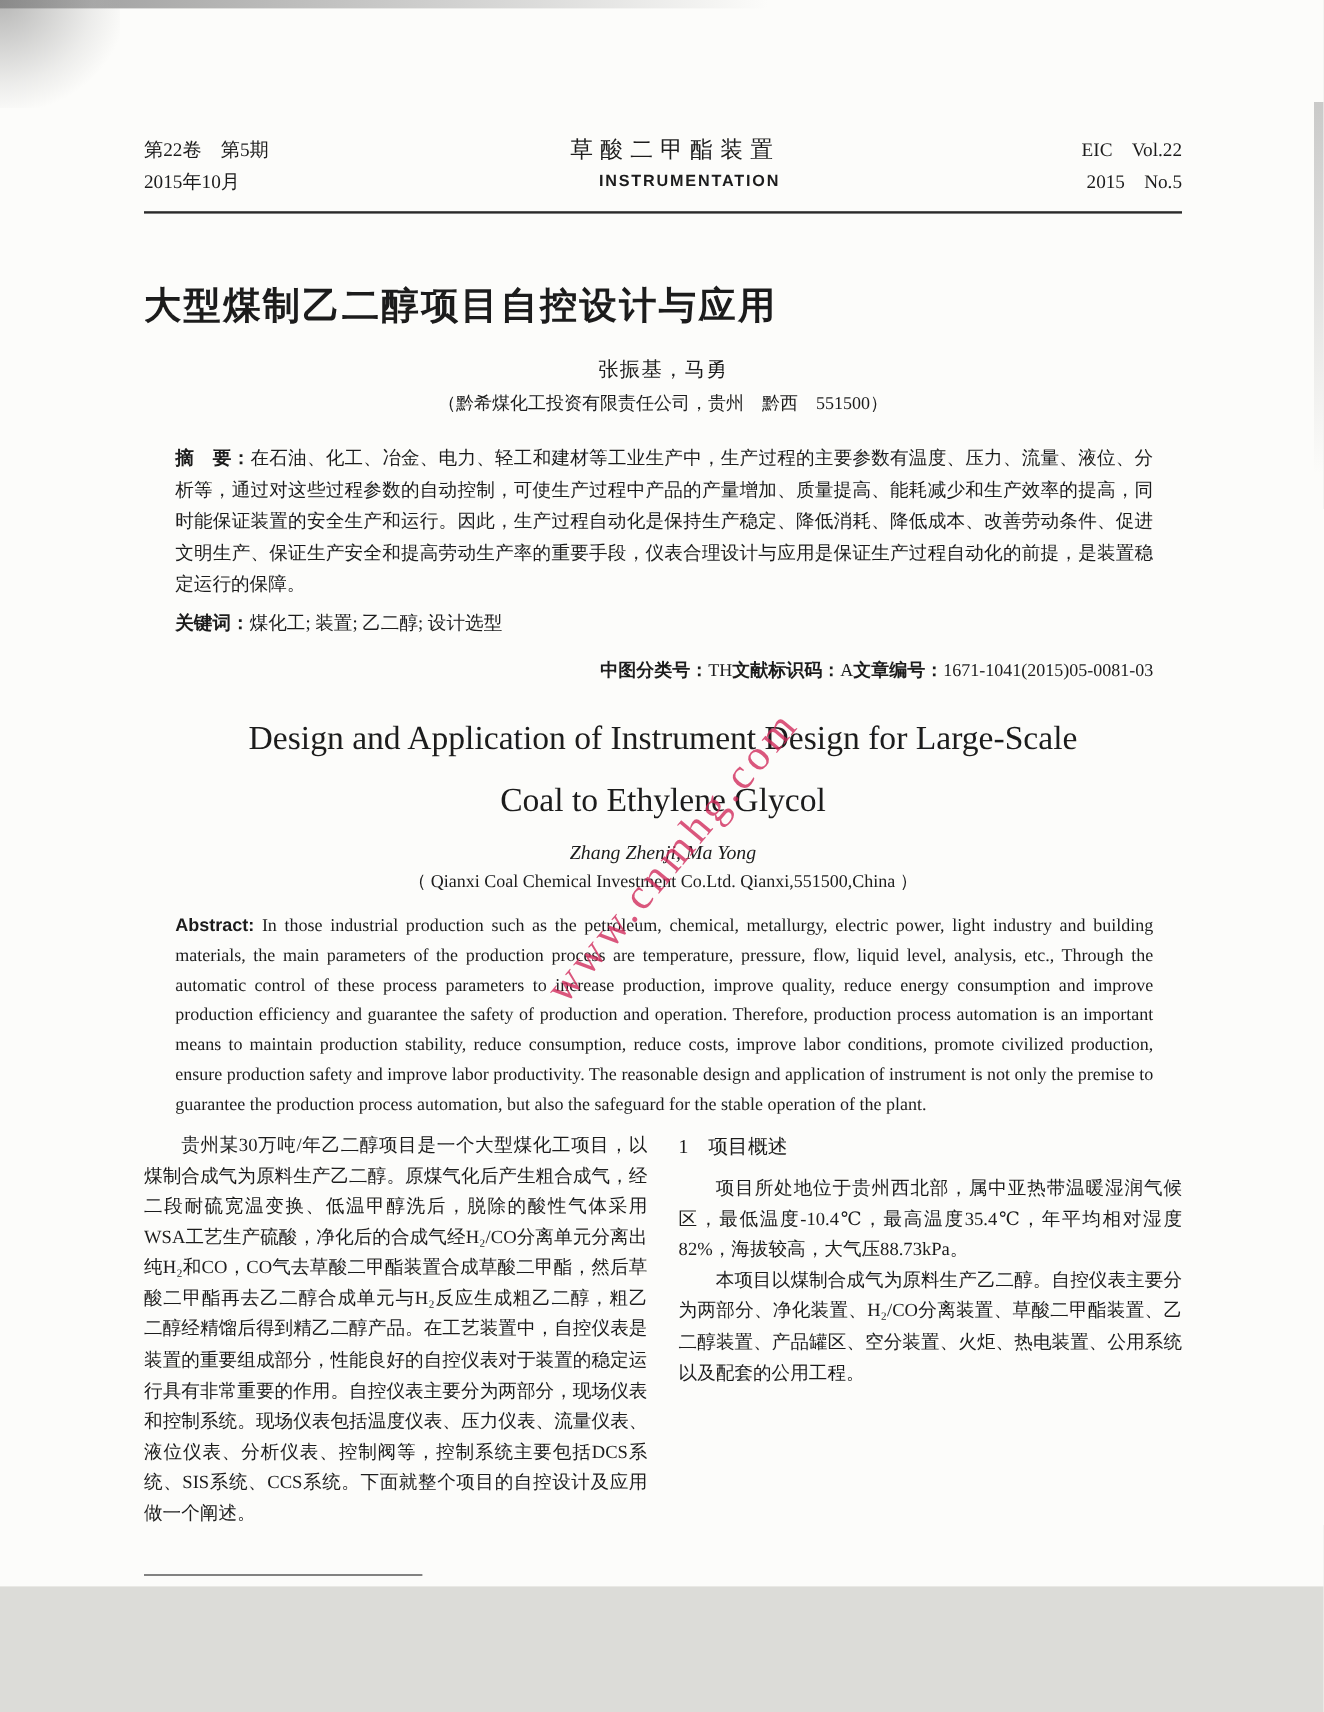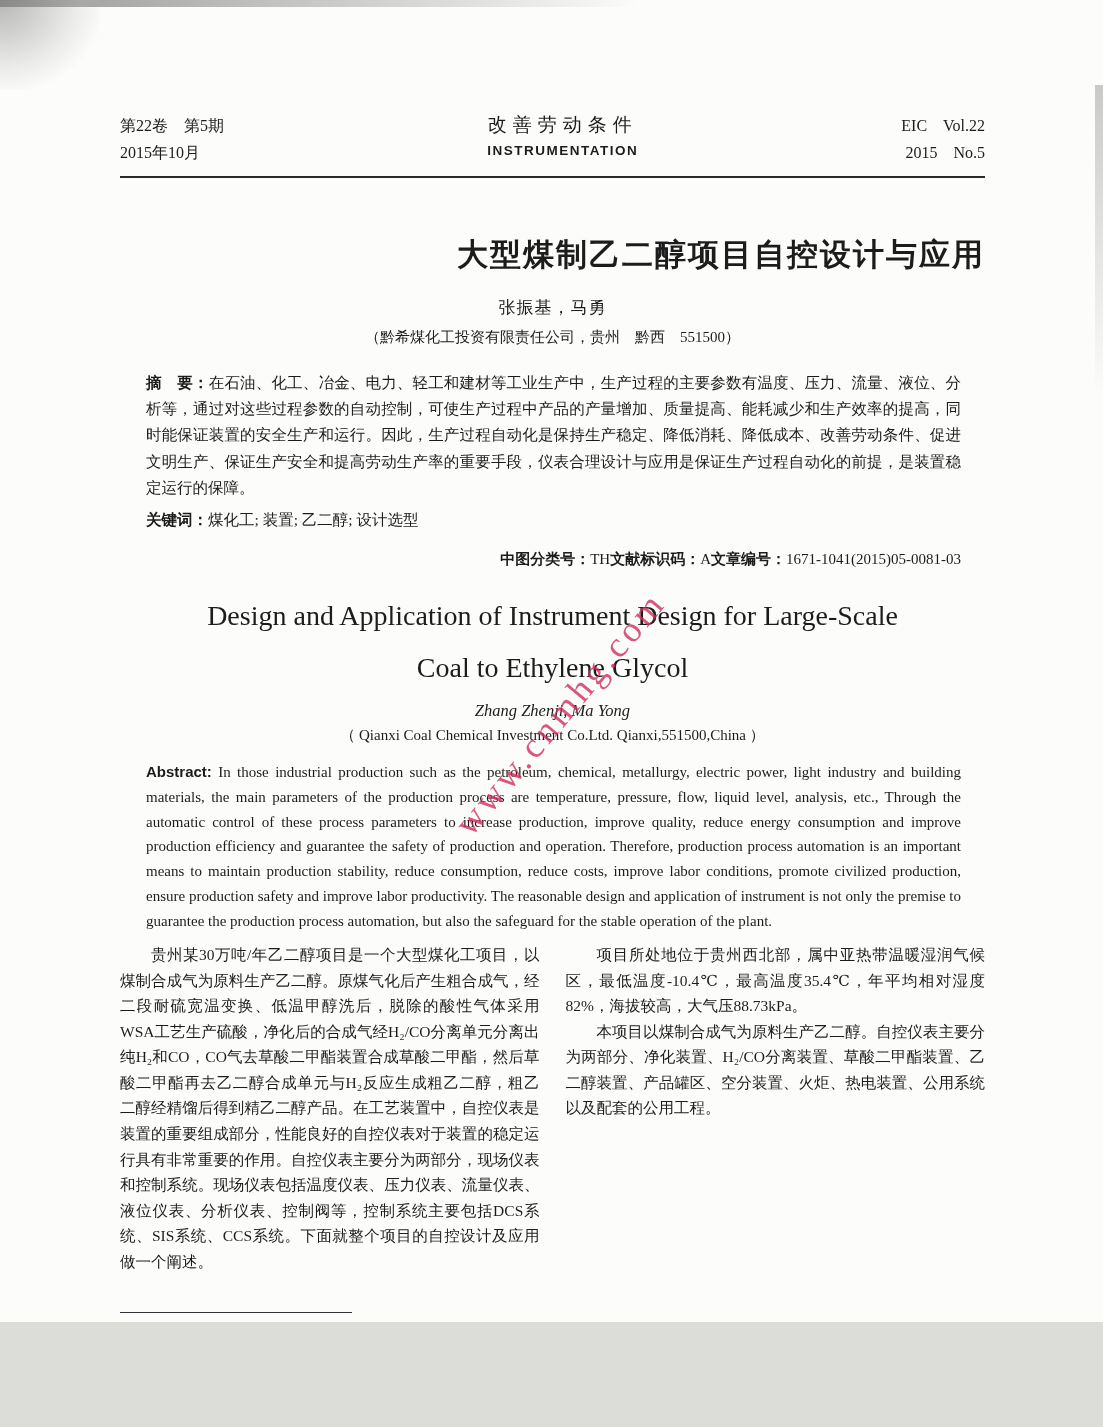--- a/index.html
+++ b/index.html
@@ -20,21 +20,21 @@
   .journal-header { display:flex; justify-content:space-between; align-items:flex-start;
     border-bottom:2px solid #2a2a2a; padding-bottom:10px; }
   .jh-left, .jh-right { font-size:16px; line-height:1.7; }
   .jh-right { text-align:right; }
   .jh-center { text-align:center; }
   .journal-name-cn { font-size:19px; letter-spacing:6px; }
   .journal-name-en { font-size:13.5px; font-weight:bold; letter-spacing:1.5px; margin-top:5px;
     font-family:"Liberation Sans","DejaVu Sans",sans-serif;text-align:right; }
 
   
-  .title-cn { margin-top:56px; text-align:right; font-size:31px; font-weight:bold; letter-spacing:2px;
+  .title-cn { margin-top:56px; text-align:left; font-size:31px; font-weight:bold; letter-spacing:2px;
     font-family:"Liberation Sans","DejaVu Sans",sans-serif; }
   .authors-cn { margin-top:22px; text-align:center; font-size:17px; letter-spacing:1px; line-height:1.2; }
   .affiliation-cn { margin-top:9px; text-align:center; font-size:15px; line-height:1.2; }
 
   .block-indent { margin-left:26px; margin-right:24px; }
   .label-bold { font-weight:bold; font-family:"Liberation Sans","DejaVu Sans",sans-serif; }
 
   .abstract-cn { margin-top:24px; font-size:15.5px; line-height:1.7; text-align:justify; }
   .keywords-cn { margin-top:6px; font-size:15.5px; line-height:1.7; }
   .classification { margin-top:16px; display:flex; justify-content:flex-end; font-size:15px; line-height:1.2; }
@@ -72,21 +72,21 @@
   <div class="artifact-right"></div>
 
   <div class="content">
 
     <header class="journal-header">
       <div class="jh-left">
         <div>第22卷　第5期</div>
         <div>2015年10月</div>
       </div>
       <div class="jh-center">
-        <div class="journal-name-cn">改善劳动条件</div>
+        <div class="journal-name-cn">草酸二甲酯装置</div>
         <div class="journal-name-en">INSTRUMENTATION</div>
       </div>
       <div class="jh-right">
         <div>EIC　Vol.22</div>
         <div>2015　No.5</div>
       </div>
     </header>
 
     <h1 class="title-cn">大型煤制乙二醇项目自控设计与应用</h1>
     <div class="authors-cn">张振基，马勇</div>
@@ -112,20 +112,21 @@
     <p class="abstract-en block-indent"><span class="label-bold">Abstract:</span><span> In those industrial production such as the petroleum, chemical, metallurgy, electric power, light industry and building materials, the main parameters of the production process are temperature, pressure, flow, liquid level, analysis, etc., Through the automatic control of these process parameters to increase production, improve quality, reduce energy consumption and improve production efficiency and guarantee the safety of production and operation. Therefore, production process automation is an important means to maintain production stability, reduce consumption, reduce costs, improve labor conditions, promote civilized production, ensure production safety and improve labor productivity.  The reasonable design and application of instrument is not only the premise to guarantee the production process automation, but also the safeguard for the stable operation of the plant.</span></p>
 
 
   </div>
 
   <div class="columns">
     <div class="col">
       <p>贵州某30万吨/年乙二醇项目是一个大型煤化工项目，以煤制合成气为原料生产乙二醇。原煤气化后产生粗合成气，经二段耐硫宽温变换、低温甲醇洗后，脱除的酸性气体采用WSA工艺生产硫酸，净化后的合成气经H₂/CO分离单元分离出纯H₂和CO，CO气去草酸二甲酯装置合成草酸二甲酯，然后草酸二甲酯再去乙二醇合成单元与H₂反应生成粗乙二醇，粗乙二醇经精馏后得到精乙二醇产品。在工艺装置中，自控仪表是装置的重要组成部分，性能良好的自控仪表对于装置的稳定运行具有非常重要的作用。自控仪表主要分为两部分，现场仪表和控制系统。现场仪表包括温度仪表、压力仪表、流量仪表、液位仪表、分析仪表、控制阀等，控制系统主要包括DCS系统、SIS系统、CCS系统。下面就整个项目的自控设计及应用做一个阐述。</p>
     </div>
     <div class="col">
+      <div class="section-heading">1　项目概述</div>
       <p>项目所处地位于贵州西北部，属中亚热带温暖湿润气候区，最低温度-10.4℃，最高温度35.4℃，年平均相对湿度82%，海拔较高，大气压88.73kPa。</p>
       <p>本项目以煤制合成气为原料生产乙二醇。自控仪表主要分为两部分、净化装置、H₂/CO分离装置、草酸二甲酯装置、乙二醇装置、产品罐区、空分装置、火炬、热电装置、公用系统以及配套的公用工程。</p>
     </div>
   </div>
 
   <footer class="page-footer">
     <div class="footer-rule"></div>
     <div><span class="label-bold">收稿日期：</span><span>2015-08-28</span></div>
     <div><span class="label-bold">作者简介：</span><span>张振基（1966- ），男，大学，高级工程师，从事设备管理工作。</span></div>
   </footer>

